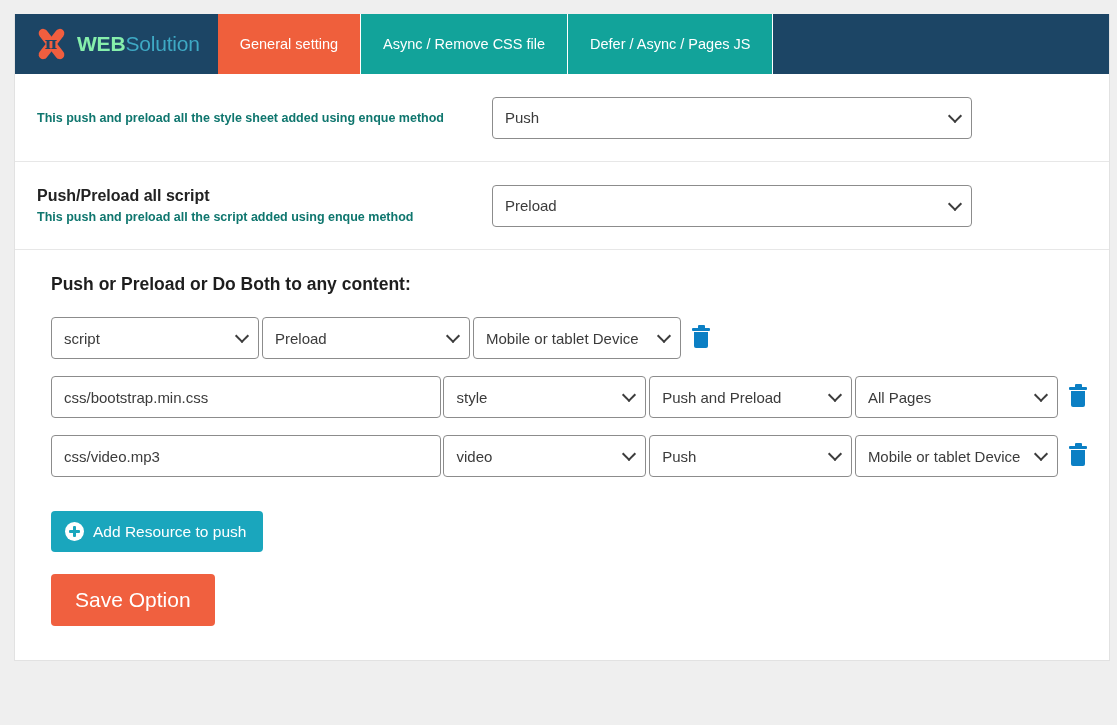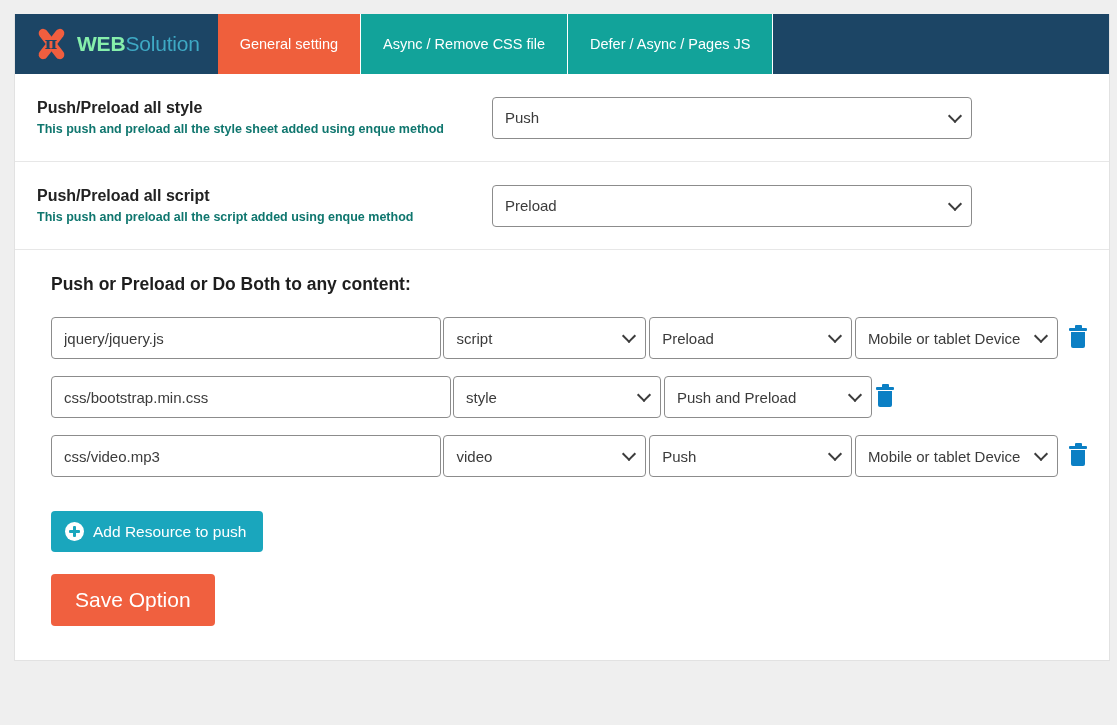--- a/index.html
+++ b/index.html
@@ -276,21 +276,20 @@
       <div class="nav-tab active">General setting</div>
       <div class="nav-tab">Async / Remove CSS file</div>
       <div class="nav-tab">Defer / Async / Pages JS</div>
     </div>
 
     <div class="nav-spacer"></div>
   </div>
 
   <div class="setting-row">
     <div class="setting-label">
-      <div class="setting-title">Push/Preload all style</div>
       <div class="setting-desc">This push and preload all the style sheet added using enque method</div>
     </div>
     <div class="sel sel-main">
       <select><option value="Push">Push</option><option value="Preload">Preload</option><option value="Push and Preload">Push and Preload</option><option value="None">None</option></select>
       <span class="chev"></span>
     </div>
   </div>
 
   <div class="setting-row">
     <div class="setting-label">
@@ -301,21 +300,20 @@
       <select><option value="Push">Push</option><option value="Preload" selected="">Preload</option><option value="Push and Preload">Push and Preload</option><option value="None">None</option></select>
       <span class="chev"></span>
     </div>
   </div>
 
   <div class="resource-section">
     <div class="section-heading">Push or Preload or Do Both to any content:</div>
 
     
     <div class="res-row">
-      <input class="res-url" type="text" value="jquery/jquery.js" style="">
       <div class="sel sel-type">
         <select><option value="script">script</option><option value="style">style</option><option value="video">video</option><option value="image">image</option><option value="font">font</option><option value="audio">audio</option></select>
         <span class="chev"></span>
       </div>
       <div class="sel sel-action">
         <select><option value="Push">Push</option><option value="Preload" selected="">Preload</option><option value="Push and Preload">Push and Preload</option></select>
         <span class="chev"></span>
       </div>
       <div class="sel sel-device">
         <select><option value="All Pages">All Pages</option><option value="Mobile or tablet Device" selected="">Mobile or tablet Device</option><option value="Desktop Device">Desktop Device</option></select>
@@ -332,20 +330,24 @@
     <div class="res-row">
       <input class="res-url" type="text" value="css/bootstrap.min.css" style="">
       <div class="sel sel-type">
         <select><option value="script">script</option><option value="style" selected="">style</option><option value="video">video</option><option value="image">image</option><option value="font">font</option><option value="audio">audio</option></select>
         <span class="chev"></span>
       </div>
       <div class="sel sel-action">
         <select><option value="Push">Push</option><option value="Preload">Preload</option><option value="Push and Preload" selected="">Push and Preload</option></select>
         <span class="chev"></span>
       </div>
+      <div class="sel sel-device">
+        <select><option value="All Pages">All Pages</option><option value="Mobile or tablet Device">Mobile or tablet Device</option><option value="Desktop Device">Desktop Device</option></select>
+        <span class="chev"></span>
+      </div>
       <button class="trash-btn">
         <span class="handle"></span>
           <span class="lid"></span>
           <span class="body"></span>
       </button>
     </div>
 
     
     <div class="res-row">
       <input class="res-url" type="text" value="css/video.mp3" style="">

